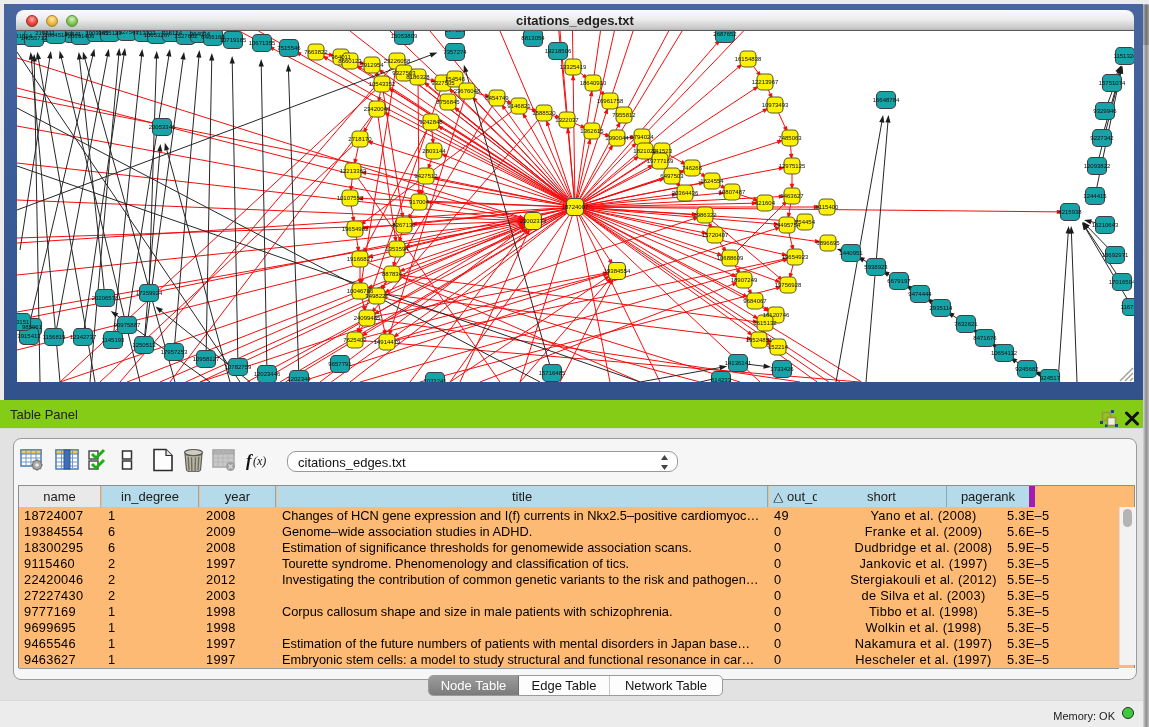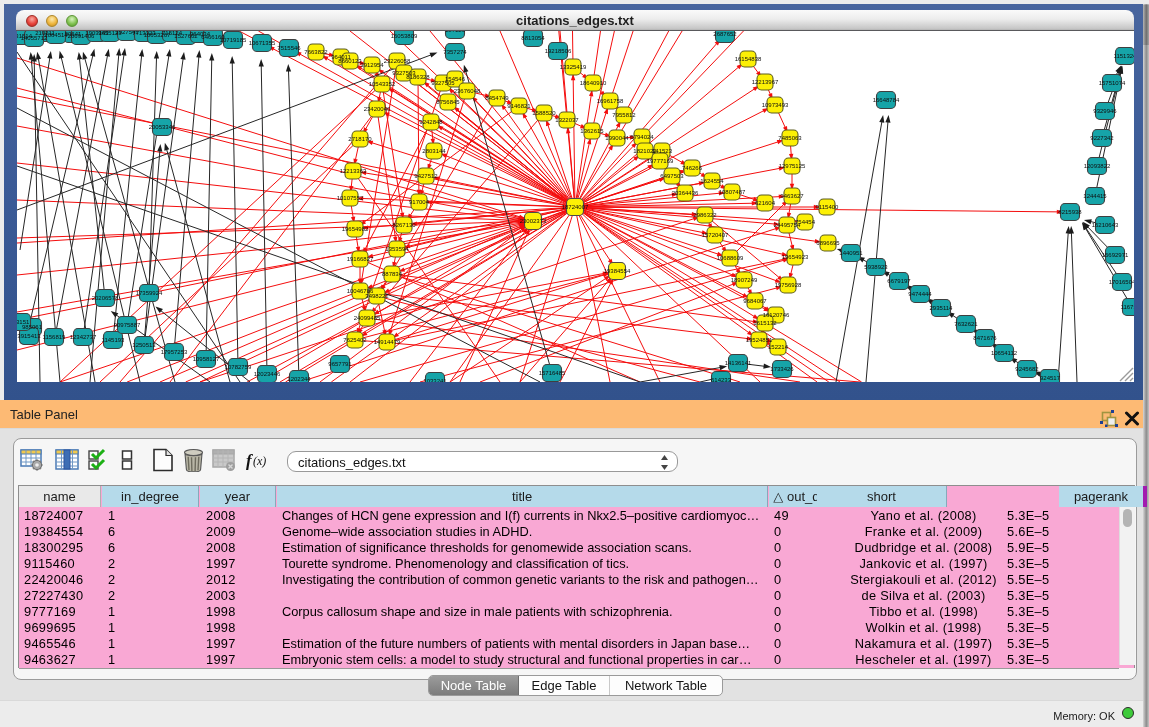--- a/index.html
+++ b/index.html
@@ -11,28 +11,28 @@
 #title{position:absolute;width:100%;text-align:center;top:3px;font-size:13px;font-weight:bold;color:#1e1e1e}
 .tl{position:absolute;top:5px;width:12px;height:12px;border-radius:50%}
 #b1{left:10px;background:radial-gradient(circle at 50% 32%,#f7aba4 0%,#e8453c 55%,#b3241f 100%);border:1px solid #9e2b24}
 #b2{left:30px;background:radial-gradient(circle at 50% 32%,#fbe9b0 0%,#efb73f 55%,#c08a1d 100%);border:1px solid #ad862a}
 #b3{left:50px;background:radial-gradient(circle at 50% 32%,#d7f2c0 0%,#82c352 55%,#4f9427 100%);border:1px solid #5d9436}
 #canvas{position:absolute;left:17px;top:31px;width:1117px;height:351px;background:#fff;overflow:hidden}
 #rightstrip{position:absolute;left:1143px;top:4px;width:6px;height:723px;
  background:linear-gradient(90deg,#d6d6d6,#8d8d8d 55%,#c4c4c4)}
 #rsdark{position:absolute;left:1143px;top:5px;width:6px;height:40px;background:linear-gradient(90deg,#b5b5b5,#6e6e6e 55%,#a5a5a5)}
 #tp{position:absolute;left:0;top:400px;width:1143px;height:327px;background:#e2e2e2}
-#tphead{position:absolute;left:0;top:0;width:100%;height:29px;background:#fdba74;border-bottom:1px solid #dadada}
+#tphead{position:absolute;left:0;top:0;width:100%;height:29px;background:#84cc16;border-bottom:1px solid #dadada}
 #tphead span{position:absolute;left:10px;top:7px;font-size:13px;color:#222}
 #panel{position:absolute;left:13px;top:38px;width:1124px;height:242px;background:#f6f6f6;
  border:1px solid #9b9b9b;border-radius:8px}
 #combo{position:absolute;left:287px;top:51px;width:391px;height:21px;background:#fff;
  border:1px solid #999;border-radius:9px}
 #combo span{position:absolute;left:10px;top:3px;font-size:13px;color:#111}
-#tablewrap{position:absolute;left:18px;top:85px;width:1117px;height:183px;background:#f9a8d4;
+#tablewrap{position:absolute;left:18px;top:85px;width:1117px;height:183px;background:#fdba74;
  border:1px solid #8e8e8e;border-bottom:none}
 .th{position:absolute;top:0;height:21px;background:#b5daea;border-right:1px solid #87a9ba;
  font-size:13px;color:#1b1b1b;text-align:center;line-height:21px}
 #tbody{position:absolute;left:0;top:21px;width:1100px}
 .tr{position:relative;height:16px;font-size:12.8px;letter-spacing:0.3px;color:#000;white-space:nowrap}
 .tr span{position:absolute;top:1px}
 .c0{left:5px}.c1{left:89px}.c2{left:187px}.c3{left:263px;width:486px;overflow:hidden;letter-spacing:0}.c4{left:755px}
 .c5{left:826px;width:157px;text-align:center}.c6{left:988px}
 #vsb{position:absolute;left:1100px;top:21px;width:16px;height:158px;background:#f2f2f2;border-left:1px solid #ddd}
 #vsb div{position:absolute;left:3px;top:2px;width:9px;height:18px;background:#b4b4b4;border-radius:5px}
@@ -655,21 +655,21 @@
         <path d="M4.5 15L8 10H1Z" fill="#444"></path>
       </svg>
  </div>
  <div id="tablewrap">
   <div class="th" style="left:0;width:82px;background:#e9e9e9;border-right:1px solid #b0b0b0">name</div>
   <div class="th" style="left:83px;width:97px">in_degree</div>
   <div class="th" style="left:181px;width:76px">year</div>
   <div class="th" style="left:258px;width:491px">title</div>
   <div class="th" style="left:750px;width:76px">△ out_de…</div>
   <div class="th" style="left:798px;width:130px">short</div>
-  <div class="th" style="left:1040px;width:88px;border-right:4px solid #a21caf">pagerank</div>
+  <div class="th" style="left:928px;width:88px;border-right:6px solid #a21caf">pagerank</div>
   <div id="tbody">
         <div class="tr">
           <span class="c0">18724007</span>
           <span class="c1">1</span>
           <span class="c2">2008</span>
           <span class="c3">Changes of HCN gene expression and I(f) currents in Nkx2.5–positive cardiomyoc…</span>
           <span class="c4">49</span>
           <span class="c5">Yano et al. (2008)</span>
           <span class="c6">5.3E–5</span>
         </div>
@@ -740,21 +740,21 @@
           <span class="c2">1997</span>
           <span class="c3">Estimation of the future numbers of patients with mental disorders in Japan base…</span>
           <span class="c4">0</span>
           <span class="c5">Nakamura et al. (1997)</span>
           <span class="c6">5.3E–5</span>
         </div>
         <div class="tr">
           <span class="c0">9463627</span>
           <span class="c1">1</span>
           <span class="c2">1997</span>
-          <span class="c3">Embryonic stem cells: a model to study structural and functional properties in car…</span>
+          <span class="c3">Embryonic stem cells: a model to study structural and functional resonance in car…</span>
           <span class="c4">0</span>
           <span class="c5">Hescheler et al. (1997)</span>
           <span class="c6">5.3E–5</span>
         </div>
       </div>
   <div style="position:absolute;left:0;top:182px;width:1100px;border-top:1px solid #9a9a9a"></div>
   <div id="vsb">
         <div></div>
       </div>
  </div>

